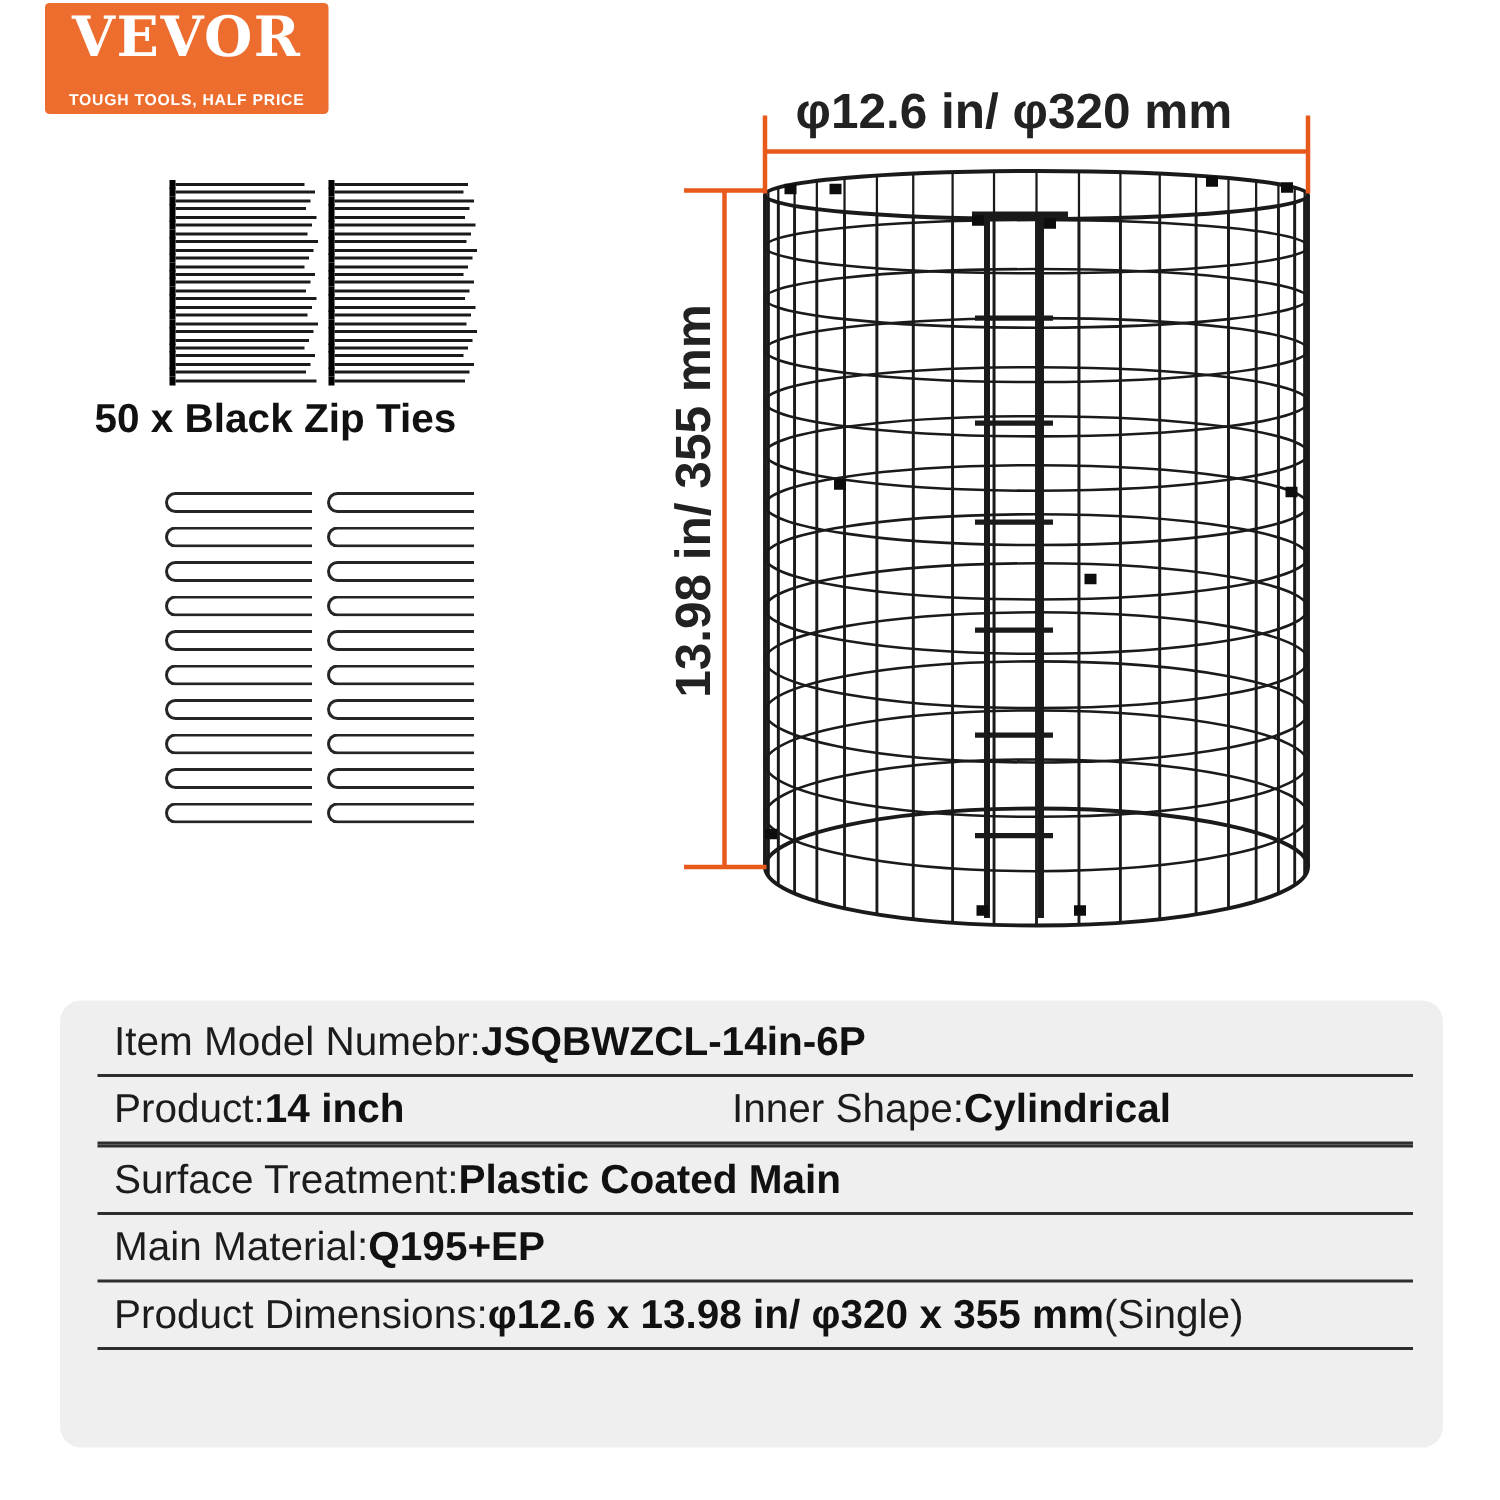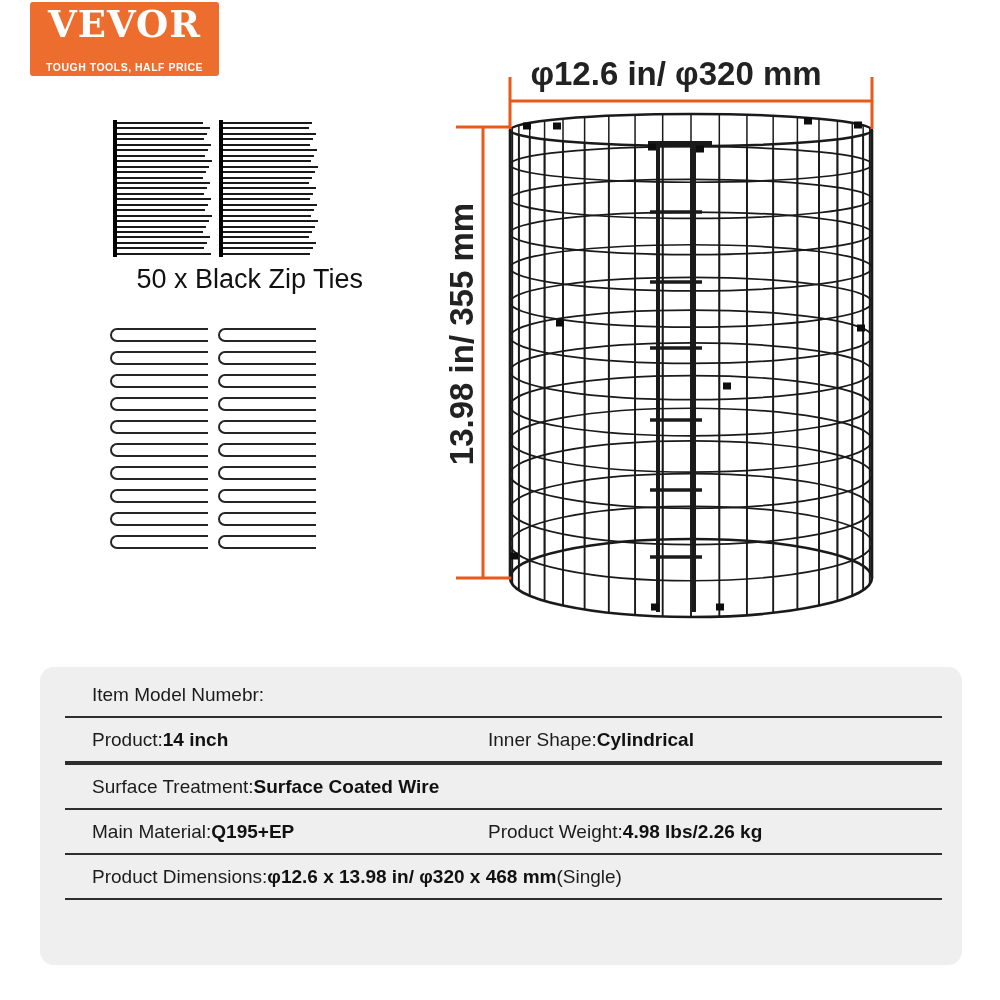--- a/index.html
+++ b/index.html
@@ -22,41 +22,41 @@
   }
   
   .zipties { position:absolute; left:113px; top:122px; width:210px; height:138px; }
   .tie { position:absolute; height:2px; background:#1a1a1a; }
   .tie::before { content:""; position:absolute; left:-4px; top:-2px; width:4px; height:6px; background:#000; }
   .spikes { position:absolute; left:110px; top:328px; width:212px; height:232px; }
   .spike {
     position:absolute; width:98px; height:14px; background:transparent;
     border:2px solid #252525; border-right:none; border-radius:7px 0 0 7px;
   }
-  .caption { position:absolute; left:63px; width:300px; text-align:right;
-    font-size:27px; font-weight:normal; color:#111; }
+  .caption { position:absolute; left:63px; width:300px; text-align:left;
+    font-size:27px; font-weight:bold; color:#111; }
   .caption-ties { top:264px; }
   .caption-spikes { top:560px; line-height:31px; }
   
   .cage-svg { position:absolute; left:440px; top:50px; width:500px; height:610px; }
   .dim-top {
     position:absolute; left:451px; top:55px; width:450px; text-align:center;
     font-size:33px; font-weight:bold; color:#222;
   }
   .dim-left {
     position:absolute; left:231px; top:316px; width:460px; height:36px; text-align:center;
     font-size:33px; font-weight:bold; color:#222; transform:rotate(-90deg);
   }
   
   .spec-panel {
     position:absolute; left:40px; top:667px; width:922px; height:298px;
     border-radius:14px; padding-top:6px;
   }
-  .spec-row { position:relative; height:43px; display:flex; align-items:center; padding-left:52px;
-    font-size:19px; color:#1c1c1c; white-space:nowrap; }
+  .spec-row { position:relative; height:43px; display:flex; align-items:center; padding-left:36px;
+    font-size:27px; color:#1c1c1c; white-space:nowrap; }
   .spec-col2 { position:absolute; left:448px; top:0; height:43px; display:flex; align-items:center; }
   .val { font-weight:bold; color:#111; }
   .rule { height:0; border-top:2px solid #2e2e2e; margin:0 20px 0 25px; }
 </style>
 </head>
 <body>
 
 <div class="page">
 
   <div class="logo" style="background: rgb(237, 109, 47);">
@@ -225,52 +225,49 @@
       <line x1="456" y1="578" x2="511" y2="578" stroke="#e8591c" stroke-width="3"></line>
     </svg>
 
   <div class="dim-top">φ12.6 in/ φ320 mm</div>
   <div class="dim-left">13.98 in/ 355 mm</div>
 
   <div class="spec-panel" style="background: rgb(239, 239, 239);">
 
     <div class="spec-row">
       <span>Item Model Numebr: </span>
+        <span class="val">JSQBWZCL-14in-6P</span>
     </div>
     <div class="rule"></div>
 
     <div class="spec-row">
       <span>Product: </span>
         <span class="val">14 inch</span>
       <span class="spec-col2">
           <span>Inner Shape: </span>
           <span class="val">Cylindrical</span>
         </span>
     </div>
     <div class="rule"></div>
 
     <div class="rule"></div>
 
     <div class="spec-row">
       <span>Surface Treatment: </span>
-        <span class="val">Surface Coated Wire</span>
+        <span class="val">Plastic Coated Main</span>
     </div>
     <div class="rule"></div>
 
     <div class="spec-row">
       <span>Main Material: </span>
         <span class="val">Q195+EP</span>
-      <span class="spec-col2">
-          <span>Product Weight: </span>
-          <span class="val">4.98 lbs/2.26 kg</span>
-        </span>
     </div>
     <div class="rule"></div>
 
     <div class="spec-row">
       <span>Product Dimensions: </span>
-        <span class="val">φ12.6 x 13.98 in/ φ320 x 468 mm</span>
+        <span class="val">φ12.6 x 13.98 in/ φ320 x 355 mm</span>
         <span> (Single)</span>
     </div>
     <div class="rule"></div>
 
   </div>
 </div>
 
 </body></html>

